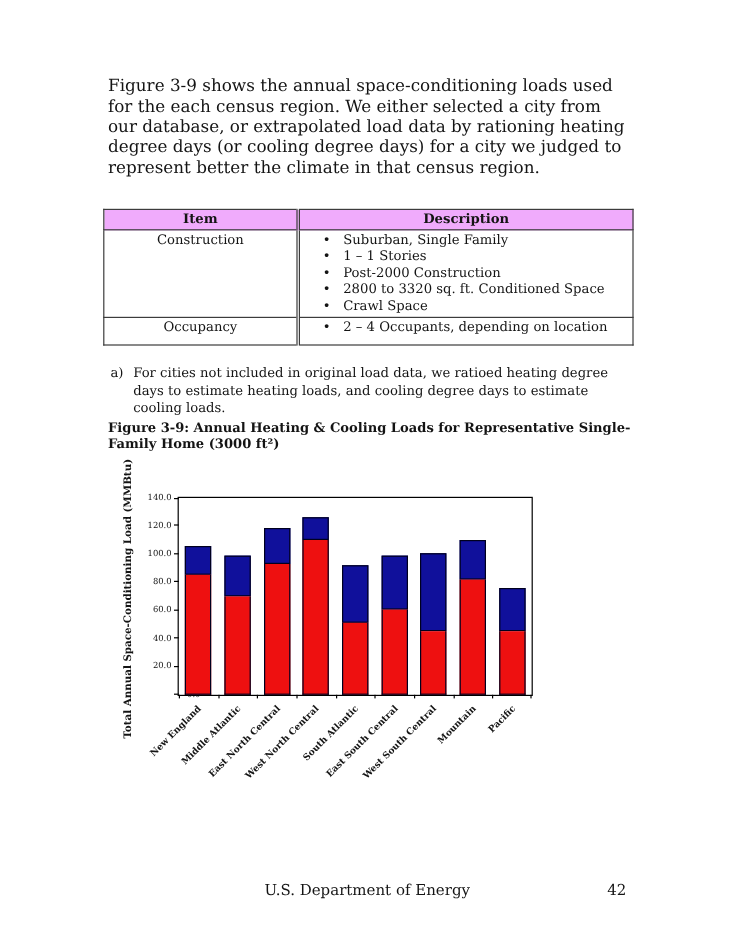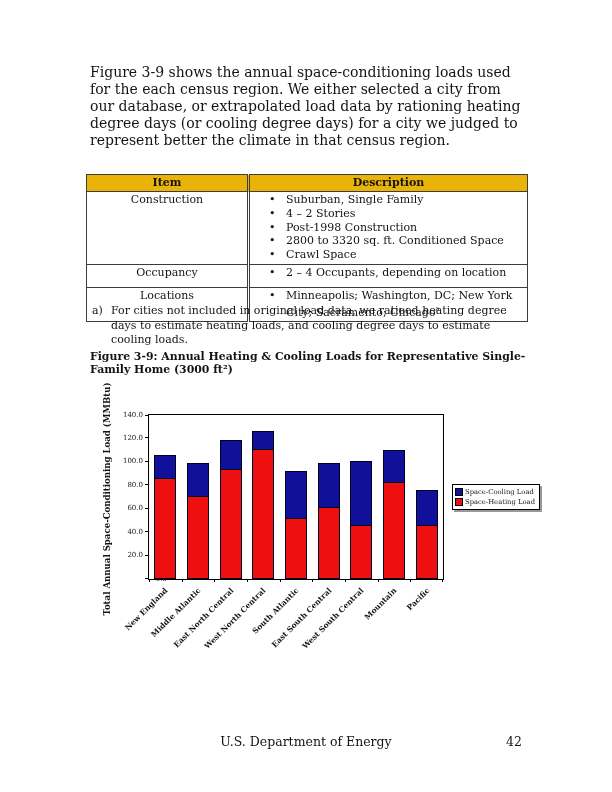--- a/index.html
+++ b/index.html
@@ -11,21 +11,21 @@
   
   .intro { position:absolute; left:90px; top:64px; width:436px;
            font-size:14px; line-height:17px; margin:0; }
 
   
   .table-caption { position:absolute; left:90px; top:156px;
                    font-weight:bold; font-size:10.8px; }
   .char-table { position:absolute; left:86px; top:174px; width:442px;
                 border-collapse:collapse; font-size:11px; table-layout:fixed; }
   .char-table th, .char-table td { border:1px solid #3c3c3c; padding:8px; }
-  .char-table th { background:#eab308; font-weight:bold; padding:1px 0 2px 0; }
+  .char-table th { background:#f0abfc; font-weight:bold; padding:1px 0 2px 0; }
   .col-item { width:160px; }
   .cell-desc, .col-desc { border-left:3px double #3c3c3c !important; }
   td.cell-item { text-align:center; vertical-align:top; padding-top:1px; }
   td.cell-desc { vertical-align:top; padding:1px 0 2px 0; }
   .bullet-line { display:flex; line-height:13.8px; }
   .bullet-mark { flex:none; width:17px; margin-left:19px; }
   .bullet-text { flex:1; padding-right:6px; }
   .bullet-text sup { font-size:7px; }
 
   
@@ -88,51 +88,42 @@
     <tbody id="table-body">
         <tr>
           <td class="cell-item">Construction</td>
           <td class="cell-desc">
             <div class="bullet-line">
               <span class="bullet-mark">•</span>
               <span class="bullet-text">Suburban, Single Family</span>
             </div>
             <div class="bullet-line">
               <span class="bullet-mark">•</span>
-              <span class="bullet-text">4 – 2 Stories</span>
-            </div>
-            <div class="bullet-line">
-              <span class="bullet-mark">•</span>
-              <span class="bullet-text">Post-1998 Construction</span>
+              <span class="bullet-text">1 – 1 Stories</span>
+            </div>
+            <div class="bullet-line">
+              <span class="bullet-mark">•</span>
+              <span class="bullet-text">Post-2000 Construction</span>
             </div>
             <div class="bullet-line">
               <span class="bullet-mark">•</span>
               <span class="bullet-text">2800 to 3320 sq. ft. Conditioned Space</span>
             </div>
             <div class="bullet-line">
               <span class="bullet-mark">•</span>
               <span class="bullet-text">Crawl Space</span>
             </div>
           </td>
         </tr>
         <tr>
           <td class="cell-item">Occupancy</td>
           <td class="cell-desc">
             <div class="bullet-line">
               <span class="bullet-mark">•</span>
               <span class="bullet-text">2 – 4 Occupants, depending on location</span>
-            </div>
-          </td>
-        </tr>
-        <tr>
-          <td class="cell-item">Locations</td>
-          <td class="cell-desc">
-            <div class="bullet-line">
-              <span class="bullet-mark">•</span>
-              <span class="bullet-text">Minneapolis; Washington, DC; New York City; Sacramento; Chicago<sup>a</sup></span>
             </div>
           </td>
         </tr>
       </tbody>
   </table>
 
   <div class="footnote">
     <span class="fn-marker">a)</span>
     <span class="fn-text">For cities not included in original load data, we ratioed heating degree days to estimate heating loads, and cooling degree days to estimate cooling loads.</span>
   </div>
@@ -207,30 +198,20 @@
           <div class="seg seg-cool" style="height: 32.8px; background: rgb(16, 16, 155);"></div>
           <div class="seg seg-heat" style="height: 96.0571px; background: rgb(238, 16, 16);"></div>
         </div>
         <div class="xlabel" style="left: 159px; top: 171px;">Mountain</div>
         <div class="bar-stack" style="left: 266.667px;">
           <div class="seg seg-cool" style="height: 36.3143px; background: rgb(16, 16, 155);"></div>
           <div class="seg seg-heat" style="height: 52.7143px; background: rgb(238, 16, 16);"></div>
         </div>
         <div class="xlabel" style="left: 191.667px; top: 171px;">Pacific</div>
       </div>
-    <div class="legend" id="legend">
-        <div class="legend-item">
-          <span class="legend-swatch" style="background: rgb(16, 16, 155);"></span>
-          <span>Space-Cooling Load</span>
-        </div>
-        <div class="legend-item">
-          <span class="legend-swatch" style="background: rgb(238, 16, 16);"></span>
-          <span>Space-Heating Load</span>
-        </div>
-      </div>
   </div>
 
   <div class="footer">
     <span class="footer-center">U.S. Department of Energy</span>
     <span class="footer-page">42</span>
   </div>
 
 </div>
 
 </body></html>

